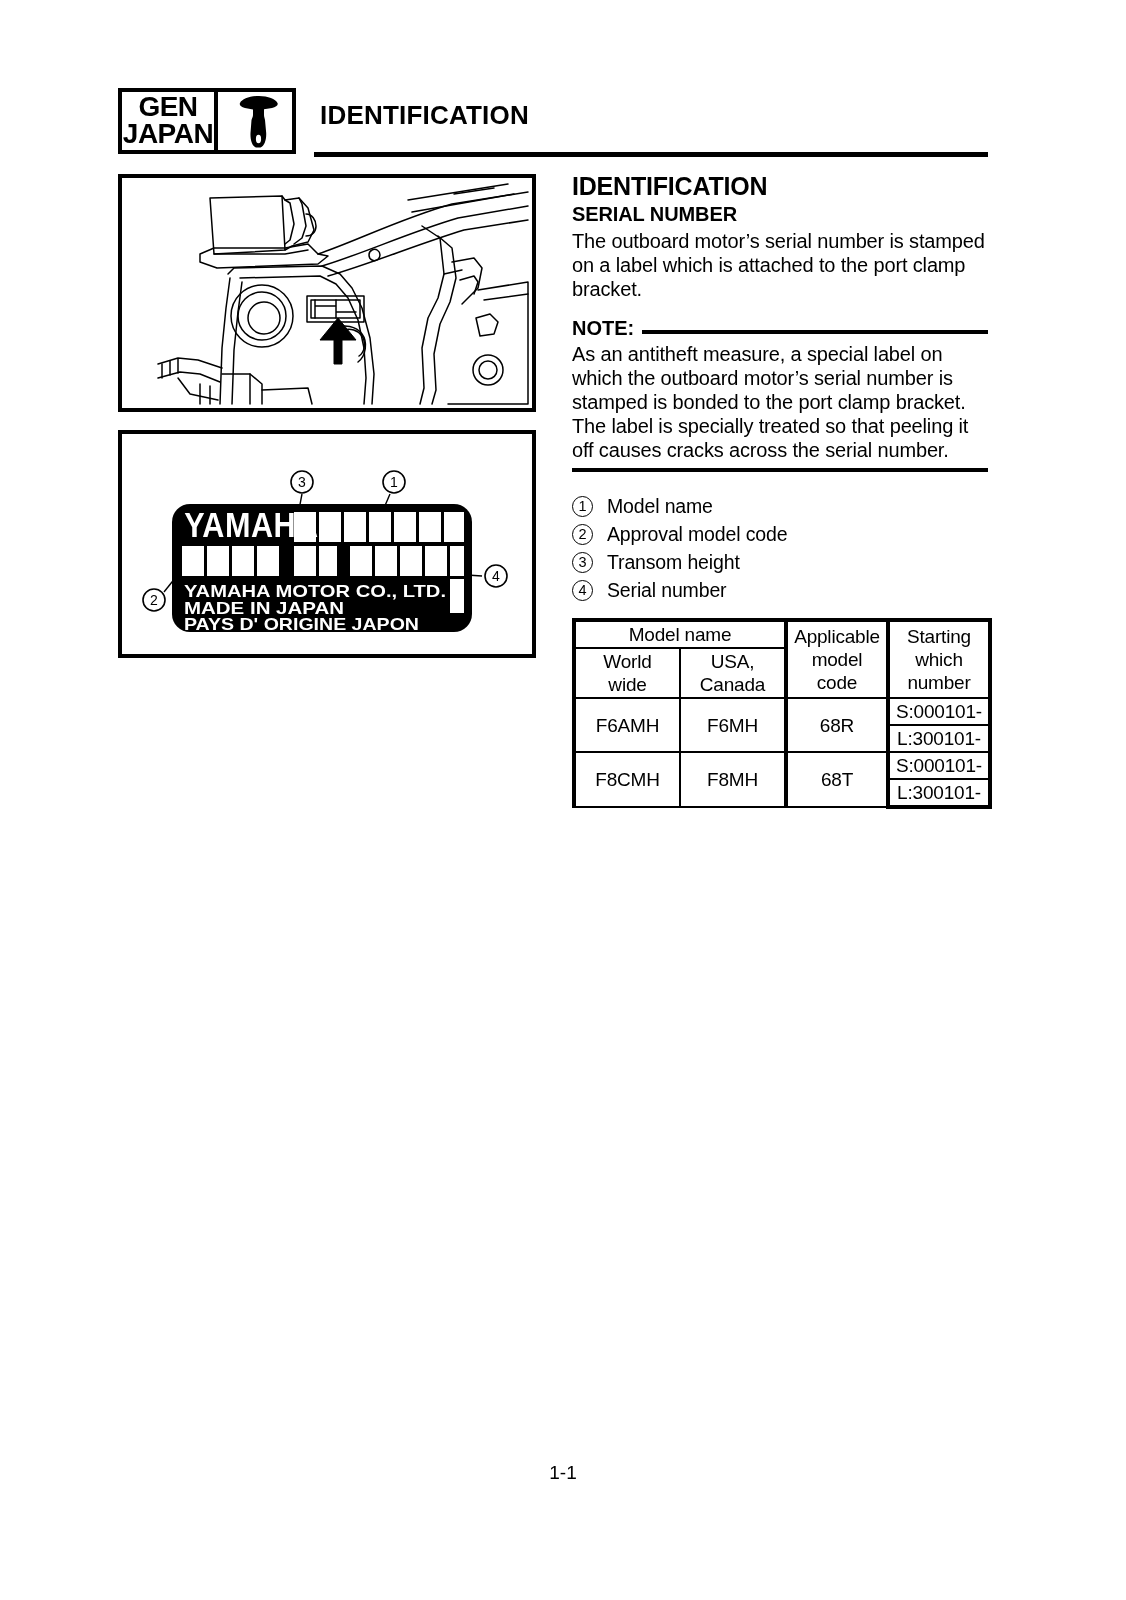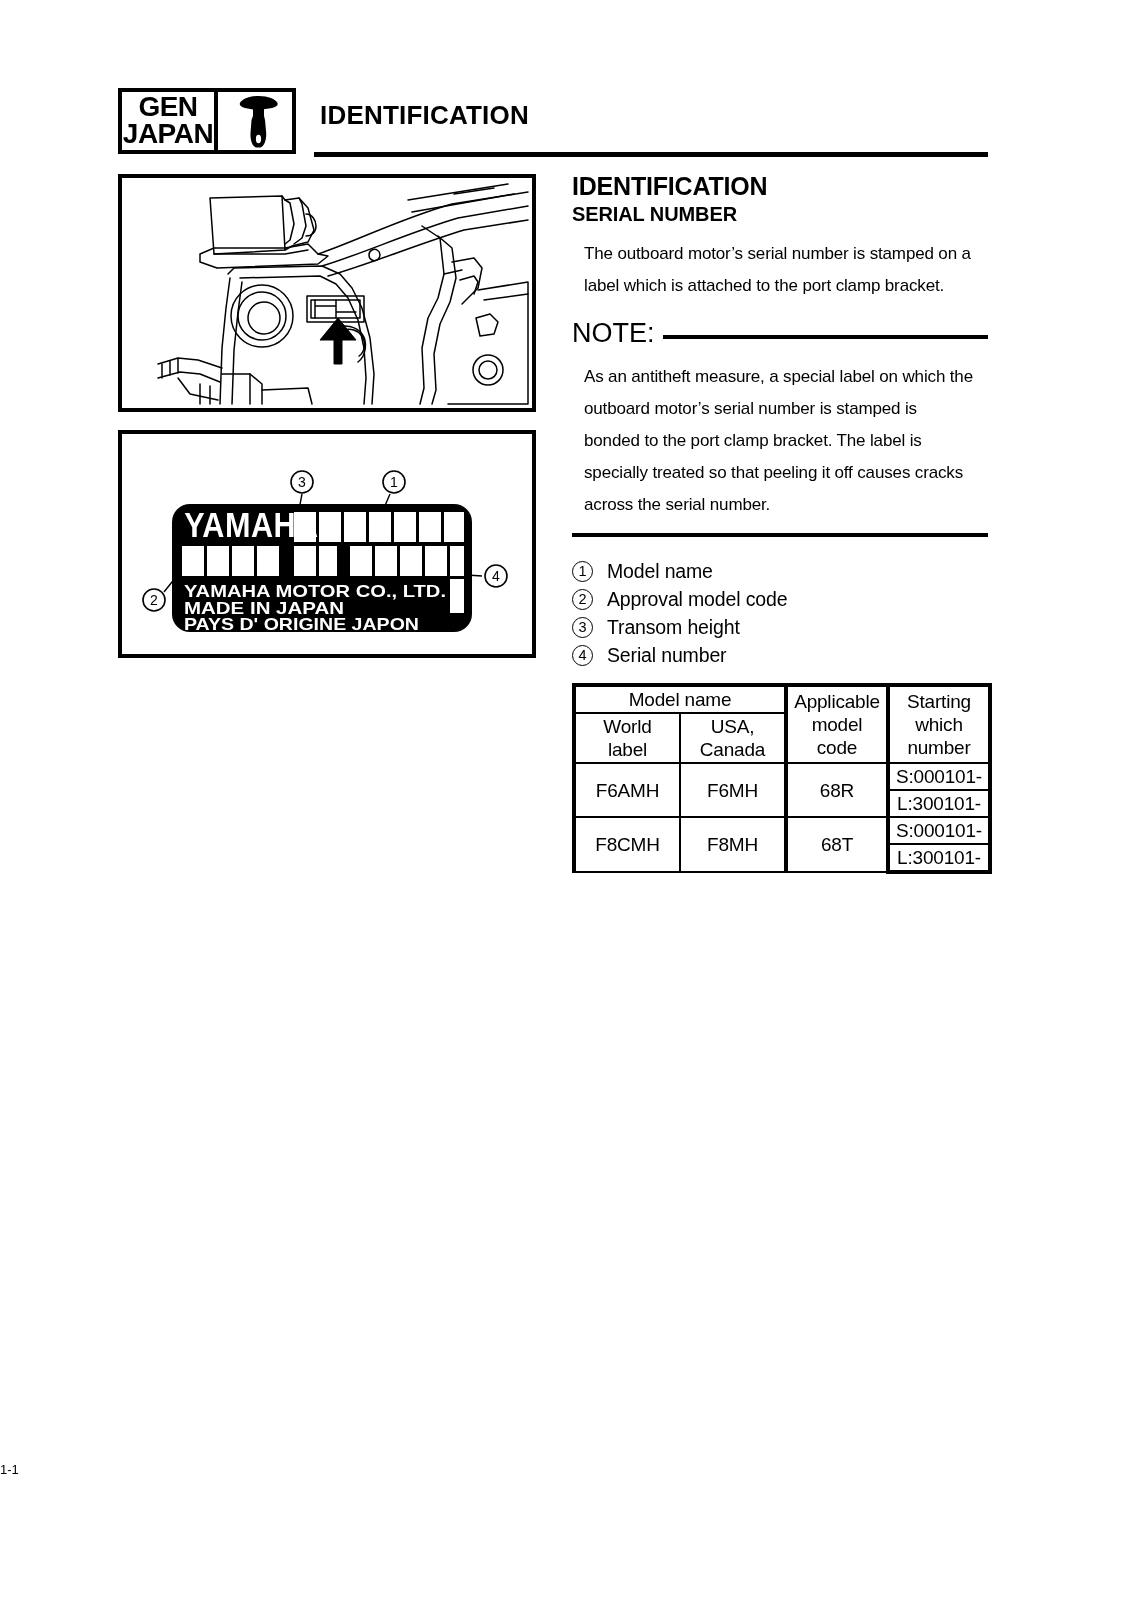--- a/index.html
+++ b/index.html
@@ -111,34 +111,34 @@
     margin: 0 0 2px 0;
     letter-spacing: -0.2px;
   }
   h2.sub-title {
     font-size: 20px;
     font-weight: bold;
     margin: 0 0 3px 0;
     letter-spacing: -0.1px;
   }
   p.body-text {
-    font-size: 17px;
-    line-height: 32px;
-    margin: 12px;
+    font-size: 20px;
+    line-height: 24px;
+    margin: 0;
     letter-spacing: -0.15px;
   }
   .note-head {
     display: flex;
     align-items: center;
     margin-top: 16px;
     margin-bottom: 2px;
   }
   .note-head .note-label {
-    font-size: 27px;
-    font-weight: normal;
+    font-size: 20px;
+    font-weight: bold;
     white-space: nowrap;
   }
   .note-head .note-rule {
     flex: 1;
     height: 4px;
     background: #000;
     margin-left: 8px;
     margin-top: 6px;
   }
   .note-close-rule {
@@ -197,21 +197,22 @@
   table.serial-table .outer-t { border-top-width: 4px; }
   table.serial-table .outer-b { border-bottom-width: 4px; }
   .thick-sep { border-left-width: 4px !important; margin-top: 20px; }
 
   
   #footer {
     position: absolute;
     left: 0;
     top: 1462px;
     width: 1126px;
-    font-size: 13px;
+    text-align: center;
+    font-size: 19px;
   }
 </style>
 </head>
 <body>
 
 <div id="header">
   <div class="gen-info-box">
     <div class="gen-info-text">
       <span>GEN</span>
       <span>JAPAN</span>
@@ -405,21 +406,21 @@
         </td>
         <td class="outer-t outer-r thick-sep" rowspan="2">
           <span>Starting</span><br>
           <span>which</span><br>
           <span>number</span>
         </td>
       </tr>
       <tr>
         <td class="outer-l">
           <span>World</span><br>
-          <span>label</span>
+          <span>wide</span>
         </td>
         <td>
           <span>USA,</span><br>
           <span>Canada</span>
         </td>
       </tr>
 
       <tr>
         <td class="outer-l" rowspan="2">F6AMH</td>
         <td rowspan="2">F6MH</td>

